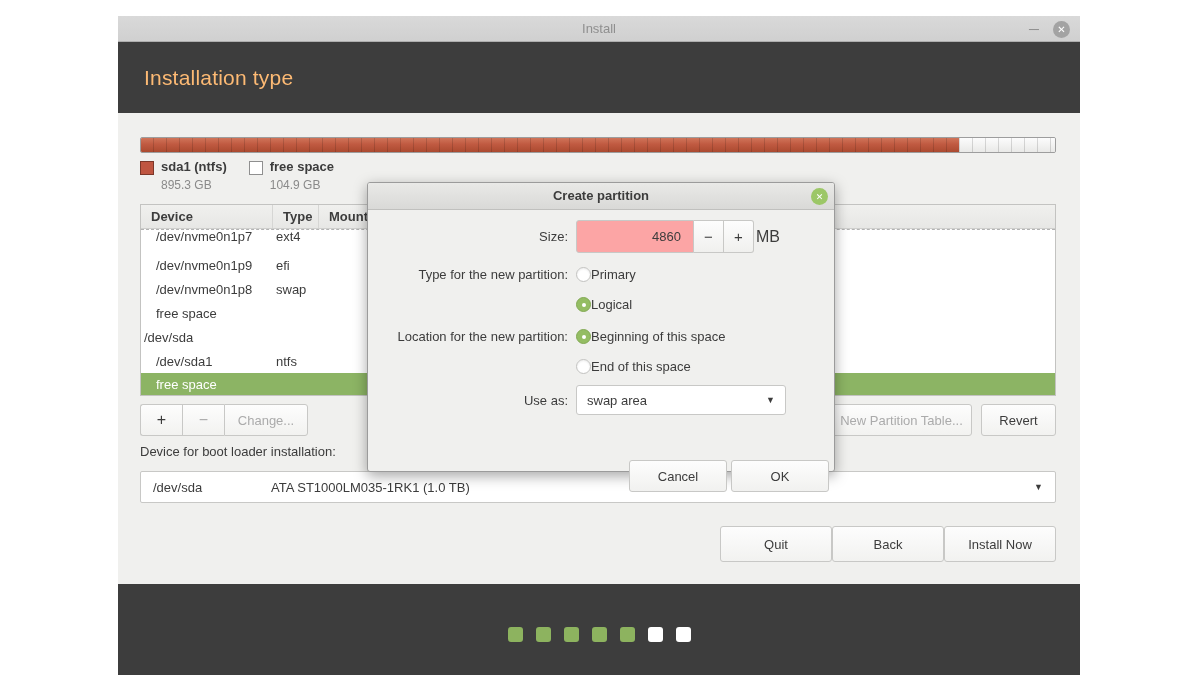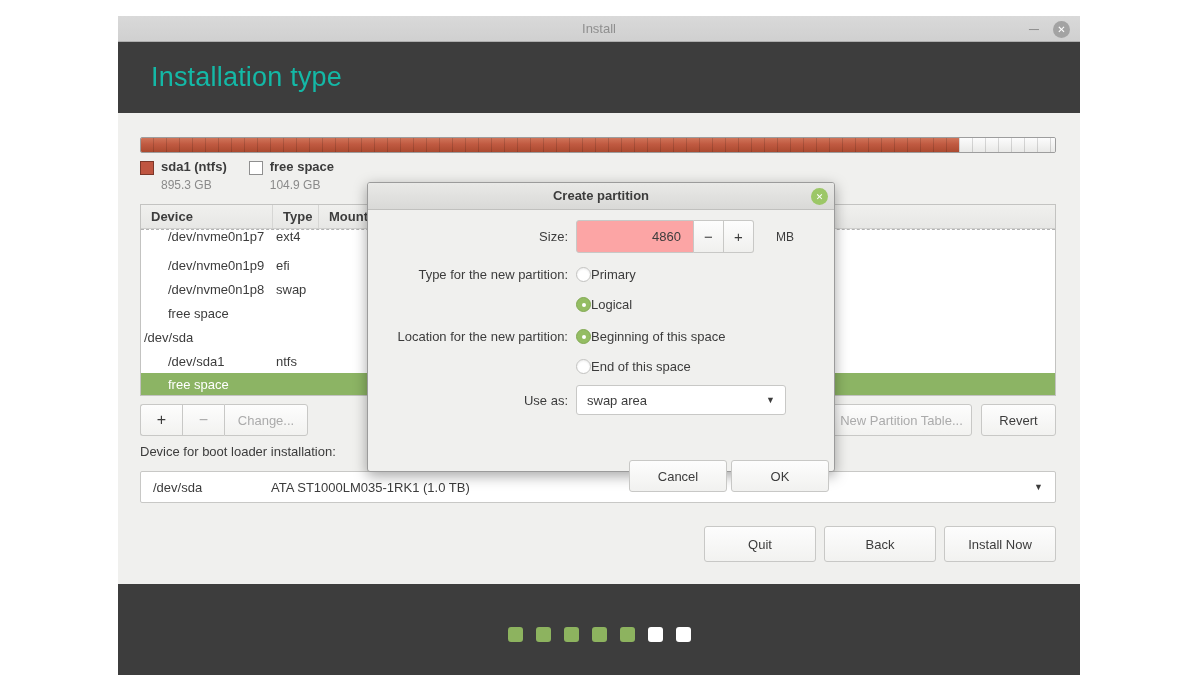--- a/index.html
+++ b/index.html
@@ -9,21 +9,21 @@
 
   
   .titlebar { position:relative; height:26px; background:linear-gradient(#d9d9d9,#d0d0d0); border-bottom:1px solid #aeaeae; }
   .titlebar-title { position:absolute; left:0; right:0; top:0; line-height:26px; text-align:center; font-size:13px; color:#8f8f8f; }
   .titlebar-controls { position:absolute; right:10px; top:0; height:26px; display:flex; align-items:center; gap:14px; }
   .min-glyph { color:#8f8f8f; font-size:14px; line-height:26px; cursor:default; }
   .circle-btn { width:17px; height:17px; border-radius:50%; background:#a3a3a3; color:#ffffff; font-size:10px; font-weight:bold; display:flex; align-items:center; justify-content:center; }
 
   
   .page-header { height:71px; background:#3d3d3d; display:flex; align-items:center; padding-left:26px; }
-  .page-header h1 { color:#14b8a6; font-size:27px; font-weight:400; letter-spacing:.2px;margin-left:7px; }
+  .page-header h1 { color:#fdba74; font-size:21px; font-weight:400; letter-spacing:.2px; }
 
   
   .content { position:relative; height:471px; background:#f0f0ee; }
 
   
   .pbar { position:absolute; left:22px; right:24px; top:24px; height:16px; display:flex; border:1px solid #9d9d9d; border-radius:2px; overflow:hidden; }
   .pbar-used { height:100%; background:linear-gradient(#d07459,#c05a41 45%,#ab4a30); }
   .pbar-free { height:100%; flex:1; background:linear-gradient(#fcfcfc,#e9e9e7); }
   .pbar-segments { position:absolute; inset:0; background:repeating-linear-gradient(90deg, transparent 0 12px, rgba(0,0,0,.14) 12px 13px); }
 
@@ -40,21 +40,21 @@
   .ptable { position:absolute; left:22px; right:24px; top:91px; border:1px solid #c3c3c1; background:#ffffff; }
   .thead { display:flex; height:24px; background:linear-gradient(#f0f0ee,#e7e7e5); border-bottom:1px solid #cfcfcd; }
   .th { font-size:13px; font-weight:bold; color:#3c3c3c; line-height:23px; padding-left:10px; border-right:1px solid #d6d6d4; white-space:nowrap; overflow:hidden; }
   .th:last-child { border-right:none; }
   .col-device { width:132px; flex:none; }
   .col-type { width:46px; flex:none; }
   .col-mount { flex:1; }
   .trow { display:flex; height:24px; font-size:13px; color:#3c3c3c; align-items:center; background:#ffffff; }
   .trow .cell { white-space:nowrap; overflow:hidden; }
   .trow .cell-device { width:132px; flex:none; padding-left:3px; }
-  .trow.indent .cell-device { padding-left:27px; }
+  .trow.indent .cell-device { padding-left:15px; }
   .trow .cell-type { width:46px; flex:none; padding-left:3px; }
   .trow.clipped { height:24px; overflow:hidden; border-top:1px dashed #b3b3b3; }
   .trow.clipped .cell { transform:translateY(-5px); }
   .trow.selected { height:22px; background:#8cb464; color:#ffffff; }
 
   
   .actions { position:absolute; left:22px; right:24px; top:291px; height:32px; }
   .btn { display:inline-flex; align-items:center; justify-content:center; height:32px; background:linear-gradient(#fdfdfd,#f2f2f0); border:1px solid #c8c8c6; border-radius:3px; font-size:13px; color:#3c3c3c; cursor:default; }
   .btn.disabled { color:#ababab; }
   .btn-group { position:absolute; left:0; top:0; display:flex; }
@@ -69,42 +69,42 @@
   .btn-revert { width:75px; }
 
   
   .boot-label { position:absolute; left:22px; top:331px; font-size:13px; color:#3c3c3c; }
   .boot-select { position:absolute; left:22px; right:24px; top:358px; height:32px; background:#ffffff; border:1px solid #c8c8c6; border-radius:2px; display:flex; align-items:center; font-size:13px; color:#3c3c3c; }
   .boot-device { padding-left:12px; width:130px; flex:none; }
   .boot-desc { flex:1; }
   .select-arrow { flex:none; padding-right:12px; font-size:9px; color:#3c3c3c; }
 
   
-  .nav-buttons { position:absolute; right:24px; top:413px; display:flex; gap:8px; }
+  .nav-buttons { position:absolute; right:24px; top:413px; display:flex; }
   .nav-buttons .btn { width:112px; height:36px; }
 
   
   .footer { height:107px; background:#3d3d3d; display:flex; align-items:center; justify-content:center; }
   .dots { display:flex; gap:13px; margin-top:-6px; }
   .dot { width:15px; height:15px; border-radius:3px; }
   .dot.done { background:#8db35f; }
   .dot.todo { background:#ffffff; }
 
   
   .dialog { position:absolute; left:249px; top:166px; width:468px; height:290px; background:#f0f0ee; border:1px solid #9b9b9b; border-radius:3px; box-shadow:0 4px 14px rgba(0,0,0,.35); z-index:10; }
   .dialog-titlebar { position:relative; height:27px; background:linear-gradient(#e9e9e7,#d9d9d7); border-bottom:1px solid #c0c0be; border-radius:2px 2px 0 0; }
   .dialog-title { position:absolute; left:0; right:0; top:0; line-height:26px; text-align:center; font-size:13px; font-weight:bold; color:#3c3c3c;border-radius:11px; }
   .dialog-close { position:absolute; right:6px; top:5px; width:17px; height:17px; border-radius:50%; background:#9cc767; color:#ffffff; font-size:9px; font-weight:bold; display:flex; align-items:center; justify-content:center; }
   .dialog-body { position:relative; padding-top:10px; }
   .drow { display:flex; align-items:center; margin-bottom:6px; }
   .dlabel { width:208px; flex:none; text-align:right; padding-right:8px; font-size:13px; color:#3c3c3c; }
   .size-input { width:118px; height:33px; background:#fca5a5; border:1px solid #c8c8c6; border-radius:3px 0 0 3px; font-size:13px; color:#3c3c3c; text-align:right; padding-right:12px; line-height:31px; }
   .spin { width:30px; height:33px; background:linear-gradient(#fdfdfd,#f0f0ee); border:1px solid #c8c8c6; border-left:none; display:flex; align-items:center; justify-content:center; font-size:15px; color:#3c3c3c; }
   .spin.plus { border-radius:0 3px 3px 0; }
-  .unit { font-size:12px; color:#3c3c3c; margin-left:22px; }
+  .unit { font-size:16px; color:#3c3c3c; margin-left:2px; }
   .radio-row { height:30px; margin-bottom:0; }
   .radio { width:15px; height:15px; border-radius:50%; background:#ffffff; border:1px solid #c2c2c0; flex:none; position:relative; box-shadow:inset 0 1px 2px rgba(0,0,0,.08); }
   .radio.checked { background:#94bd63; border-color:#82a953; box-shadow:none; }
   .radio.checked::after { content:''; position:absolute; left:5px; top:5px; width:4px; height:4px; border-radius:50%; background:#ffffff; }
   .radio-label { font-size:13px; color:#3c3c3c; }
   .useas-select { width:210px; height:30px; background:#ffffff; border:1px solid #c8c8c6; border-radius:3px; display:flex; align-items:center; font-size:13px; color:#3c3c3c; padding:0 10px; justify-content:space-between; }
   .dialog-buttons { position:absolute; right:5px; top:250px; display:flex; gap:4px; }
   .dialog-buttons .btn { width:98px; height:32px; background:linear-gradient(#fdfdfd,#f1f1ef); }
 </style>
 </head>

